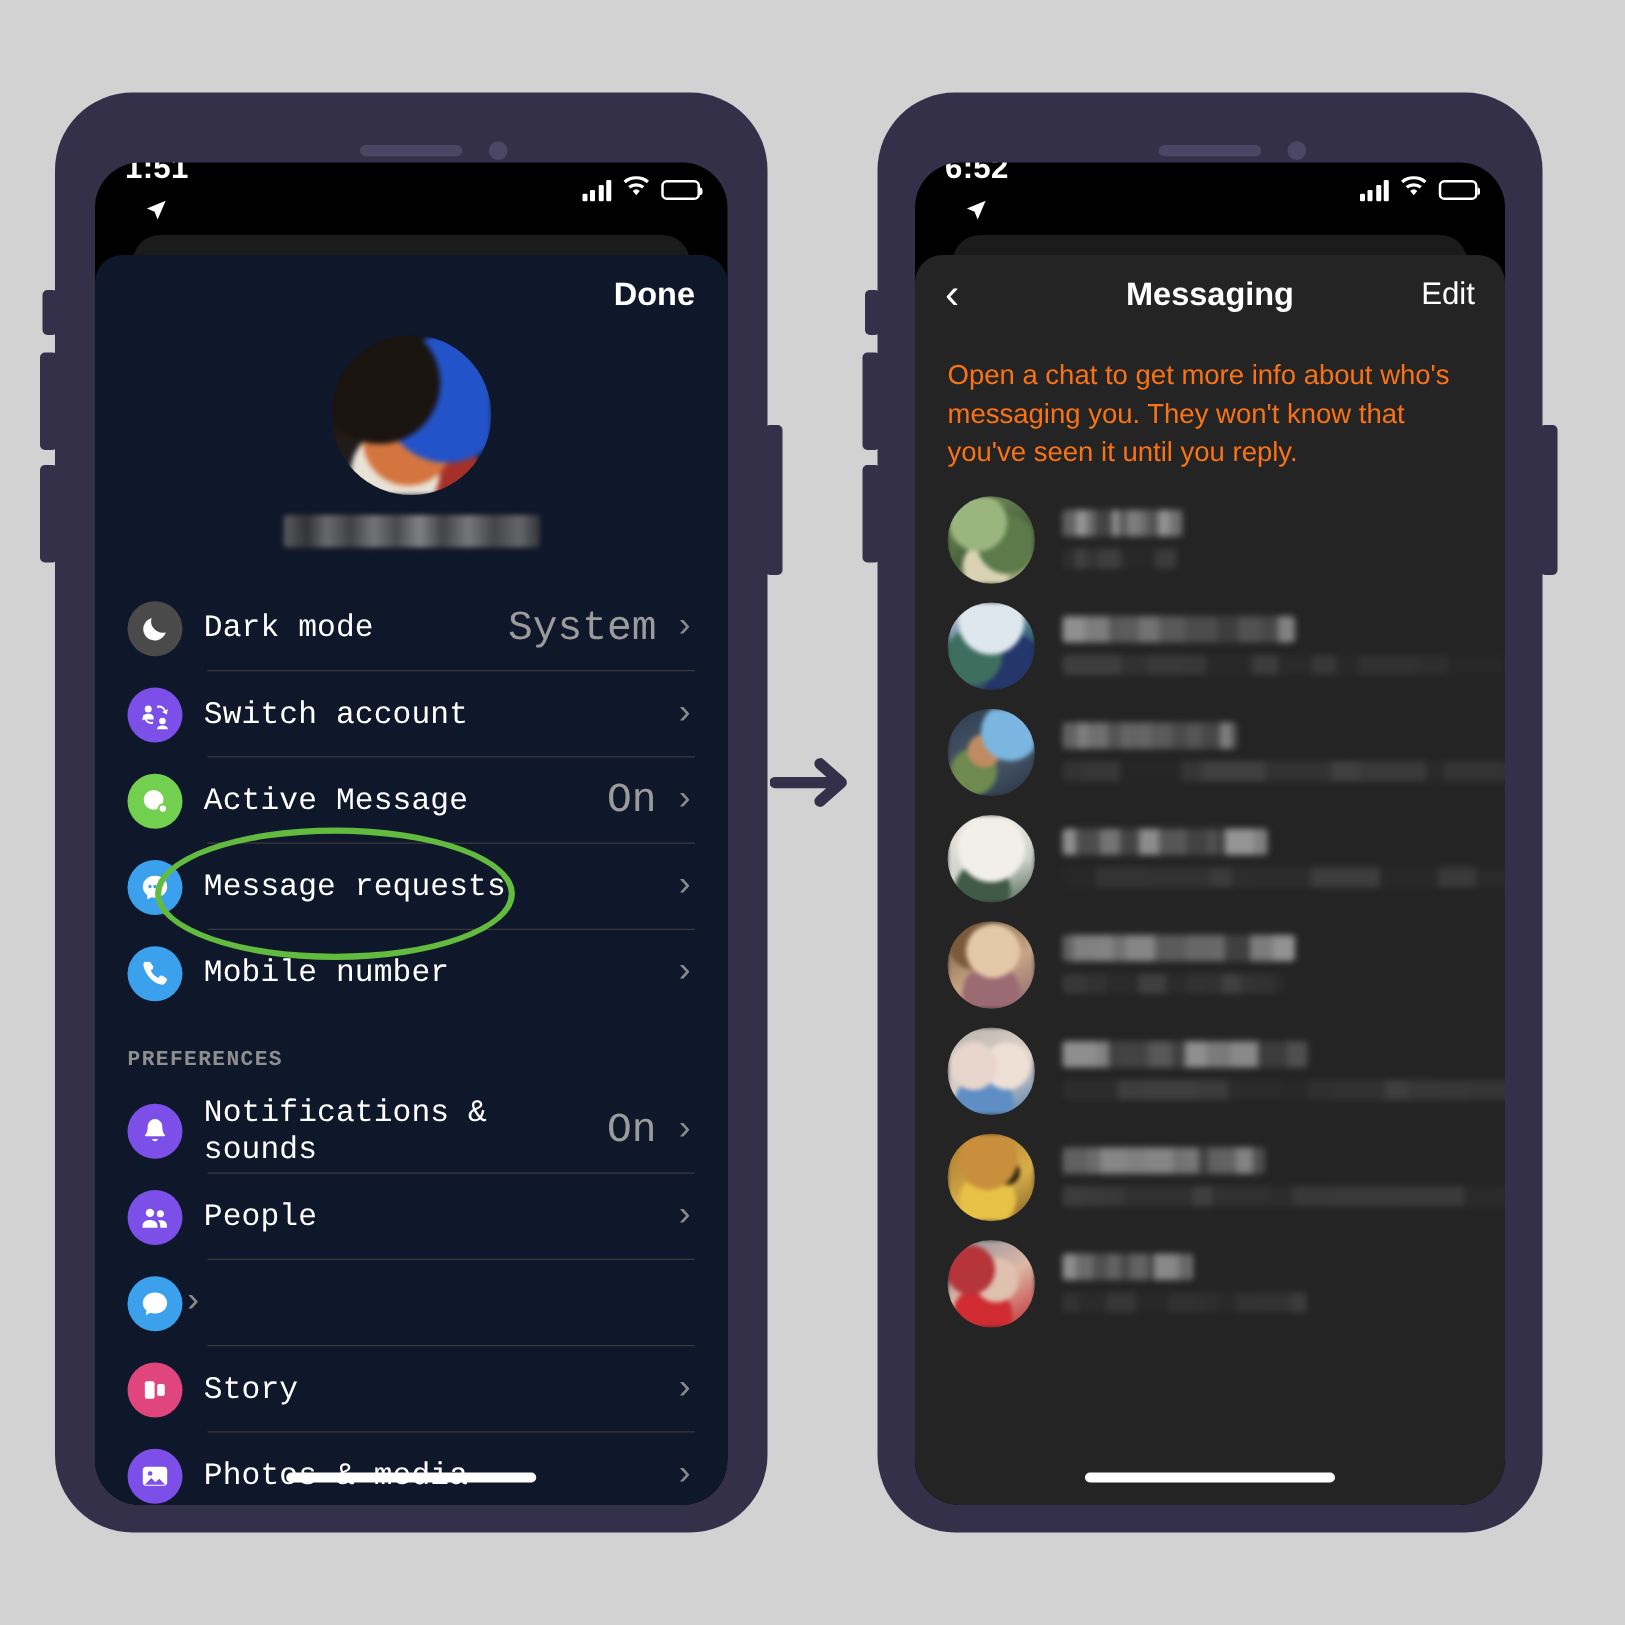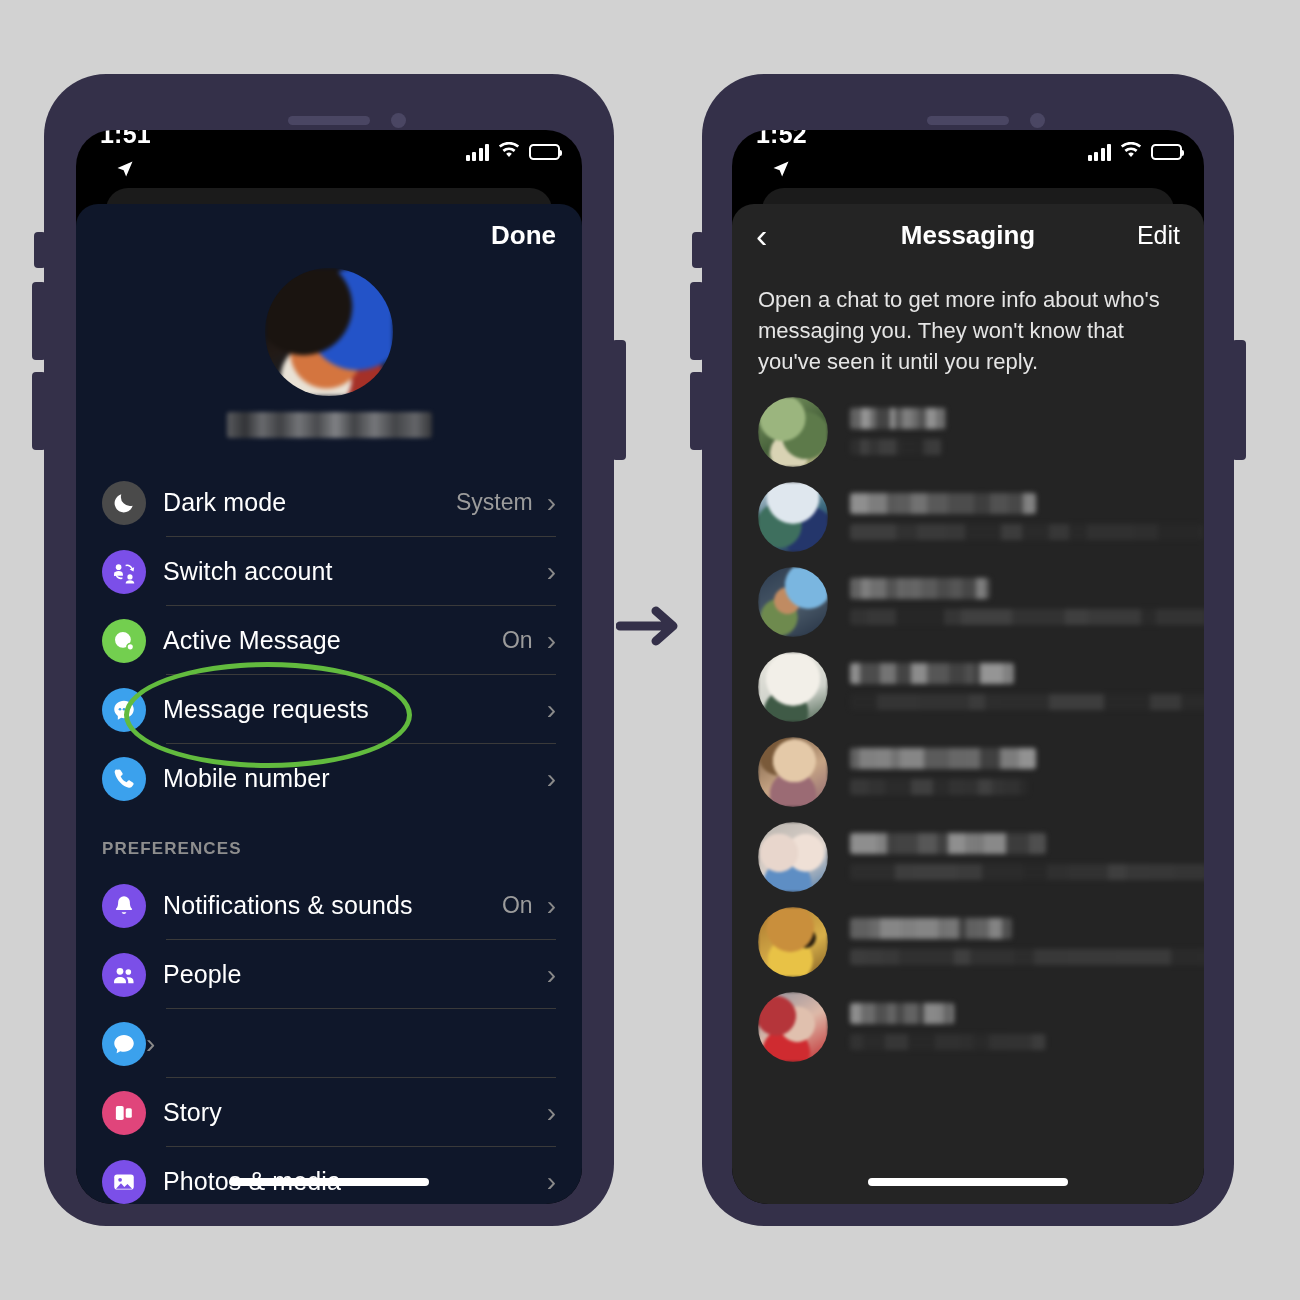--- a/index.html
+++ b/index.html
@@ -77,49 +77,49 @@
   .done{color:#fff;font-size:26px;font-weight:700;}
 
   .avatar-big{width:128px;height:128px;border-radius:50%;margin:2px auto 0;
      background-size:cover;position:relative;overflow:hidden;filter:blur(0.4px);}
   .profile-name{height:26px;width:205px;margin:16px auto 0;border-radius:3px;
      background:linear-gradient(90deg,#6a6a6a 0%,#3a3a3a 9%,#7d7d7d 17%,#4a4a4a 26%,
        #8a8a8a 35%,#555 44%,#9a9a9a 53%,#4c4c4c 62%,#8d8d8d 72%,#4f4f4f 82%,#777 92%,#3c3c3c 100%);
      filter:blur(2.2px);opacity:.82;}
 
   
-  .slist{margin-top:30px;padding-left:26px;}
+  .slist{margin-top:30px;padding-left:26px;font-family:Liberation Mono, monospace;}
   .srow{display:flex;align-items:center;height:69px;position:relative;}
   .srow .divider{position:absolute;left:64px;right:26px;bottom:0;height:1px;background:#3a3a3a;}
   .sicon{width:44px;height:44px;border-radius:50%;flex:0 0 44px;
          display:flex;align-items:center;justify-content:center;}
   .sicon svg{width:26px;height:26px;}
   .slabel{flex:1;color:#fff;font-size:25px;margin-left:17px;letter-spacing:.1px;}
-  .svalue{color:#9b9b9b;font-size:23px;margin-right:14px;}
+  .svalue{color:#9b9b9b;font-size:33px;margin-right:14px;}
   .chev{color:#8a8a8a;font-size:28px;margin-right:26px;line-height:1;font-weight:400;}
   .section-hdr{color:#8e8e8e;font-size:17px;letter-spacing:1.1px;font-weight:600;
                padding:26px 0 12px 0;}
 
   
   .highlight{position:absolute;border:5px solid #62bb3e;border-radius:50%;
      pointer-events:none;}
 
   
   .home-ind{position:absolute;left:50%;transform:translateX(-50%);bottom:12px;
      width:180px;height:8px;border-radius:4px;background:#fff;}
 
   
   .req-screen{position:absolute;left:0;right:0;top:74px;bottom:0;
      background:#242424;border-radius:22px 22px 0 0;overflow:hidden;}
   .nav{height:62px;display:flex;align-items:center;padding:0 24px;position:relative;}
   .nav .back{color:#fff;font-size:34px;font-weight:300;line-height:1;cursor:pointer;}
   .nav .title{position:absolute;left:0;right:0;text-align:center;color:#fff;
               font-size:26px;font-weight:700;pointer-events:none;}
   .nav .edit{margin-left:auto;color:#fff;font-size:25px;}
-  .req-desc{color:#e5e5e5;font-size:22px;line-height:31px;padding:18px 26px 6px 26px;}
+  .req-desc{color:#f97316;font-size:22px;line-height:31px;padding:18px 26px 6px 26px;}
 
   .req-list{margin-top:6px;}
   .req-row{display:flex;align-items:center;padding:8px 20px 8px 26px;height:85px;box-sizing:border-box;}
   .req-av{width:70px;height:70px;border-radius:50%;flex:0 0 70px;overflow:hidden;position:relative;}
   .req-text{flex:1;margin-left:22px;}
   .redact{border-radius:3px;filter:blur(2.6px);}
   .r-name{height:21px;margin-bottom:10px;}
   .r-sub{height:16px;opacity:.55;}
 
   
@@ -320,21 +320,21 @@
     <div class="btn-side b-mute"></div>
     <div class="btn-side b-volup"></div>
     <div class="btn-side b-voldn"></div>
     <div class="btn-side b-power"></div>
     <div class="speaker"></div>
     <div class="camera"></div>
 
     <div class="screen">
       <div class="statusbar">
         <div class="clock">
-          <span>1:52</span>
+          <span>6:52</span>
           <span class="loc-arrow">
             <svg width="18" height="18" viewBox="0 0 24 24">
                 <path d="M22 2L2 10.5l8.2 3.3L13.5 22z" fill="#fff"></path>
               </svg>
           </span>
         </div>
         <div class="sb-right">
           <span class="bars">
               <i></i>
               <i></i>

